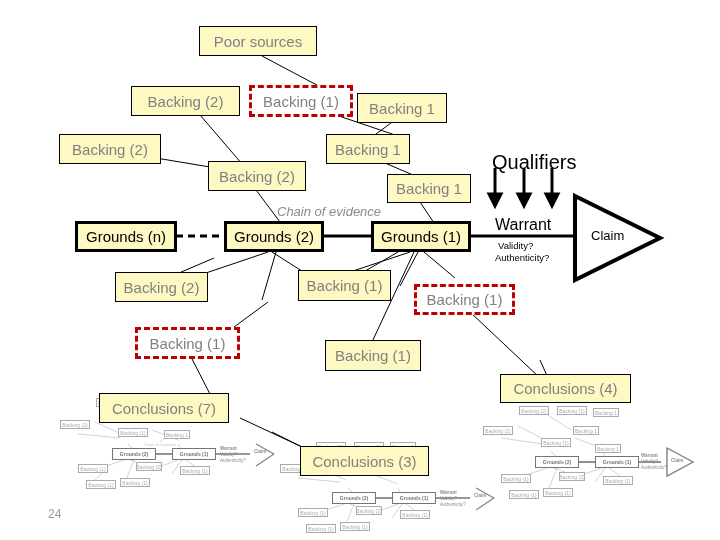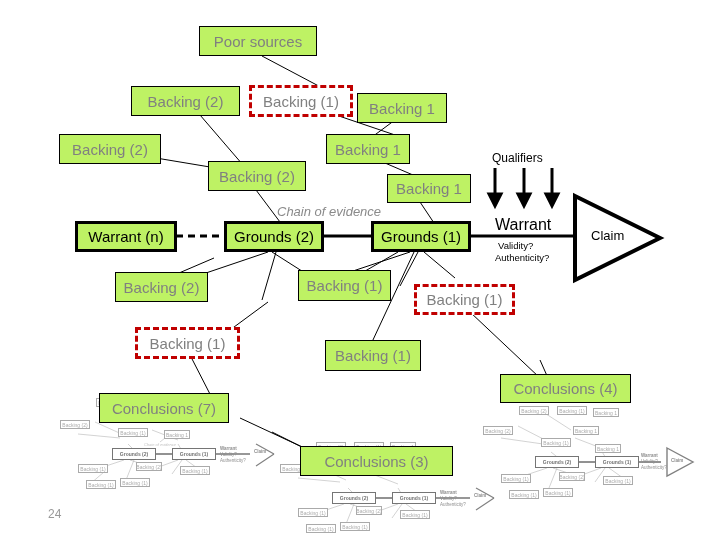--- a/index.html
+++ b/index.html
@@ -2,36 +2,36 @@
 <html><head>
 <meta charset="utf-8">
 <style>
   html,body{margin:0;padding:0;background:#fff;}
   body{width:720px;height:540px;overflow:hidden;
        font-family:"Liberation Sans",sans-serif;}
   #stage{position:relative;width:720px;height:540px;background:#fff;}
   svg.lines{position:absolute;left:0;top:0;width:720px;height:540px;pointer-events:none;}
 
   .node{position:absolute;box-sizing:border-box;display:flex;align-items:center;
-        justify-content:center;white-space:nowrap;background:#bef264;}
+        justify-content:center;white-space:nowrap;background:#fef9c3;}
 
   
   .box{border:1px solid #000;color:#808080;}
 
   
   .box-red{border:3px dashed #C00000;color:#808080;background:#fff;}
 
   
   .grounds{border:3px solid #000;color:#000;font-weight:400;}
 
   .t15{font-size:15px;}
 
   .plain{position:absolute;white-space:nowrap;background:transparent;}
   .chain{color:#8a8a8a;font-style:italic;font-size:13px;}
-  .qualifiers{color:#000;font-size:12px;}
+  .qualifiers{color:#000;font-size:20px;}
   .warrant{color:#000;font-size:16px;}
   .warrant-sub{color:#000;font-size:9.5px;line-height:11px;text-align:center;}
   .claimlbl{color:#000;font-size:13px;}
   .pagenum{color:#999;font-size:12px;}
 
   
   .mini{position:absolute;transform-origin:0 0;opacity:.62;filter:grayscale(1);}
   .mini .mbox{position:absolute;box-sizing:border-box;border:1px solid #777;
               background:#fff;color:#777;font-size:5px;display:flex;
               align-items:center;justify-content:center;white-space:nowrap;}
@@ -251,21 +251,21 @@
   <div class="node box t15" style="left:59px;top:134px;width:102px;height:30px;">Backing (2)</div>
 
   <div class="node box t15" style="left:326px;top:134px;width:84px;height:30px;">Backing 1</div>
 
   <div class="node box t15" style="left:208px;top:161px;width:98px;height:30px;">Backing (2)</div>
 
   <div class="node box t15" style="left:387px;top:174px;width:84px;height:29px;">Backing 1</div>
 
   <div class="plain chain" style="left:277px;top:204px;">Chain of evidence</div>
 
-  <div class="node grounds t15" style="left:75px;top:221px;width:102px;height:31px;">Warrant (n)</div>
+  <div class="node grounds t15" style="left:75px;top:221px;width:102px;height:31px;">Grounds (n)</div>
 
   <div class="node grounds t15" style="left:224px;top:221px;width:100px;height:31px;">Grounds (2)</div>
 
   <div class="node grounds t15" style="left:371px;top:221px;width:100px;height:31px;">Grounds (1)</div>
 
   <div class="plain qualifiers" style="left:492px;top:151px;">Qualifiers</div>
 
   <div class="plain warrant" style="left:495px;top:216px;">Warrant</div>
   <div class="plain warrant-sub" style="left:498px;top:240px;">Validity?</div>
   <div class="plain warrant-sub" style="left:495px;top:252px;">Authenticity?</div>
@@ -279,17 +279,17 @@
   <div class="node box-red t15" style="left:414px;top:284px;width:101px;height:31px;">Backing (1)</div>
 
   <div class="node box-red t15" style="left:135px;top:327px;width:105px;height:32px;">Backing (1)</div>
 
   <div class="node box t15" style="left:325px;top:340px;width:96px;height:31px;">Backing (1)</div>
 
   <div class="node box t15" style="left:500px;top:374px;width:131px;height:29px;">Conclusions (4)</div>
 
   <div class="node box t15" style="left:99px;top:393px;width:130px;height:30px;">Conclusions (7)</div>
 
-  <div class="node box t15" style="left:300px;top:446px;width:153px;height:30px;">Conclusions (3)</div>
+  <div class="node box t15" style="left:300px;top:446px;width:129px;height:30px;">Conclusions (3)</div>
 
   <div class="plain pagenum" style="left:48px;top:507px;">24</div>
 
 </div>
 
 </body></html>

